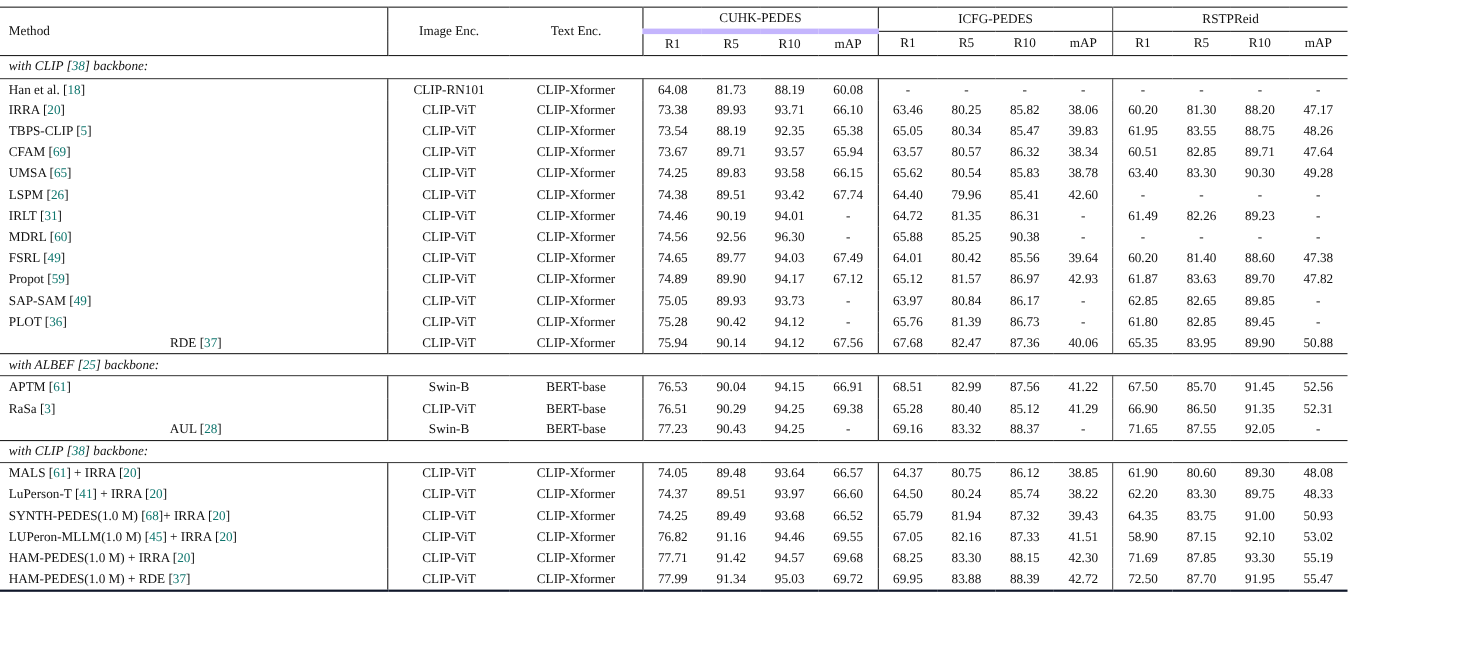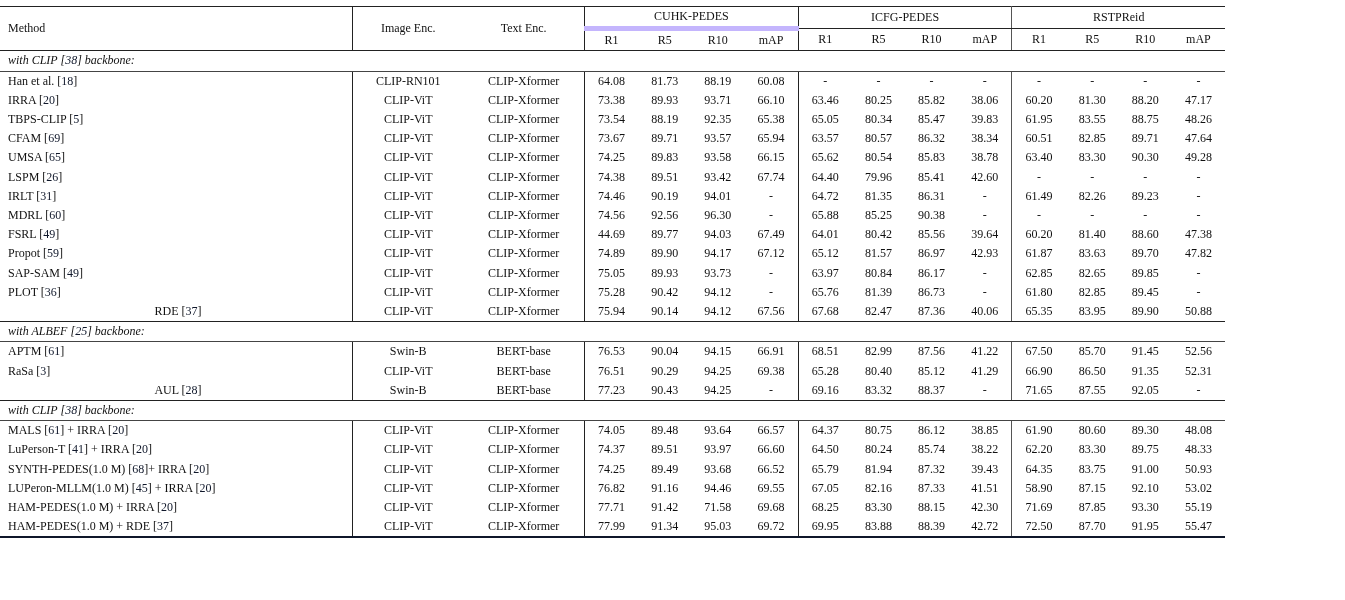--- a/index.html
+++ b/index.html
@@ -7,21 +7,21 @@
   table { border-collapse: collapse; width: 1225px; margin-top: 6px; font-size: 12px; line-height: 19.2px; }
   td, th { padding: 0 4px; white-space: nowrap; font-weight: normal; }
   .hdr th { height: 19px; }
   .top { border-top: 1.5px solid #222; }
   .mid { border-bottom: 1.2px solid #222; }
   .c { text-align: center; }
   .l { text-align: left; padding-left: 8px; }
   .vl { border-left: 1px solid #222; }
   .vl2 { border-left: 1.5px solid #555; }
   .sec td { font-style: italic; text-align: left; padding-left: 8px; border-bottom: 1.5px solid #444; border-top: 1.2px solid #222; }
-  .cite { color: #0f172a; }
+  .cite { color: #0f766e; }
   .bold { font-weight: normal; }
   .lastrow td { border-bottom: 2px solid #0f172a; }
   .grp-end td { border-bottom: 1.2px solid #222; text-align: center; }
   tr.data td { height: 19px; }
   .method { width: 340px; }
 </style>
 </head>
 <body>
 
 <table>
@@ -186,21 +186,21 @@
         <td class="c">-</td>
         <td class="c vl2">-</td>
         <td class="c">-</td>
         <td class="c">-</td>
         <td class="c">-</td>
       </tr>
       <tr class="data">
         <td class="l"><span>FSRL [</span><span class="cite">49</span><span>]</span></td>
         <td class="c vl">CLIP-ViT</td>
         <td class="c">CLIP-Xformer</td>
-        <td class="c vl">44.69</td>
+        <td class="c vl">74.65</td>
         <td class="c">89.77</td>
         <td class="c">94.03</td>
         <td class="c">67.49</td>
         <td class="c vl">64.01</td>
         <td class="c">80.42</td>
         <td class="c">85.56</td>
         <td class="c">39.64</td>
         <td class="c vl2">60.20</td>
         <td class="c">81.40</td>
         <td class="c">88.60</td>
@@ -398,21 +398,21 @@
         <td class="c">87.15</td>
         <td class="c">92.10</td>
         <td class="c">53.02</td>
       </tr>
       <tr class="data">
         <td class="l"><span>HAM-PEDES(1.0 M) + IRRA [</span><span class="cite">20</span><span>]</span></td>
         <td class="c vl">CLIP-ViT</td>
         <td class="c">CLIP-Xformer</td>
         <td class="c vl">77.71</td>
         <td class="c bold">91.42</td>
-        <td class="c">71.58</td>
+        <td class="c">94.57</td>
         <td class="c">69.68</td>
         <td class="c vl">68.25</td>
         <td class="c">83.30</td>
         <td class="c">88.15</td>
         <td class="c">42.30</td>
         <td class="c vl2">71.69</td>
         <td class="c bold">87.85</td>
         <td class="c bold">93.30</td>
         <td class="c">55.19</td>
       </tr>

